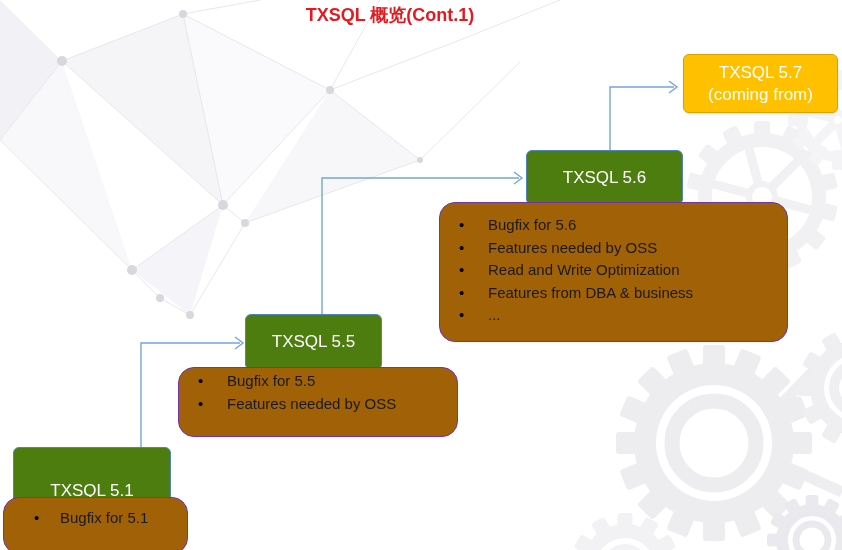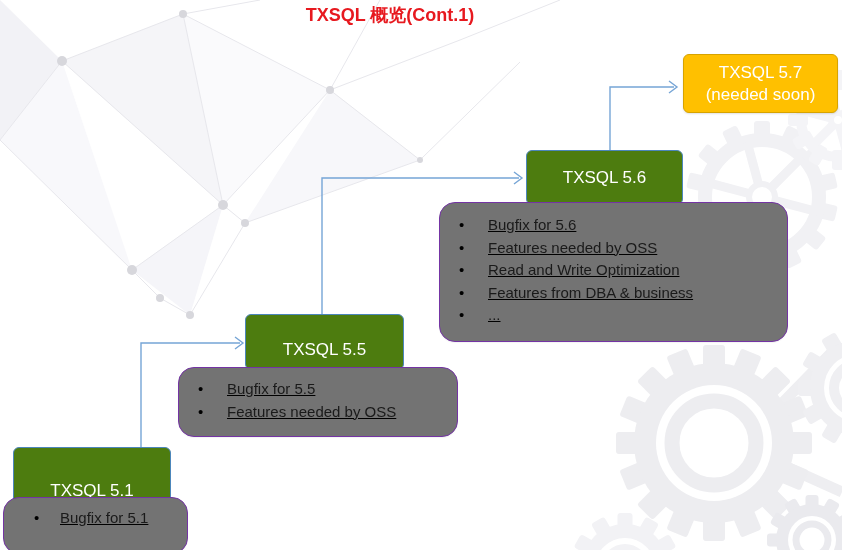--- a/index.html
+++ b/index.html
@@ -21,30 +21,30 @@
   
   .vnode{
     position:absolute;border-radius:6px;color:#ffffff;
     display:flex;align-items:center;justify-content:center;
     font-size:17px;z-index:2;text-align:center;line-height:22px;
   }
   .vnode.blue{background:#4d7c0f;border:1.5px solid #4C86BB;}
   .vnode.orange{background:#FFC000;border:1.5px solid #D7A300;flex-direction:column;
     box-shadow:0 1px 2px rgba(0,0,0,.12);}
   #node-51{left:13px;top:447px;width:158px;height:58px;align-items:flex-start;padding-top:32px;box-sizing:border-box;}
-  #node-55{left:245px;top:314px;width:159px;height:56px;align-items:center;padding-top:16px;box-sizing:border-box;}
+  #node-55{left:245px;top:314px;width:137px;height:56px;align-items:flex-start;padding-top:16px;box-sizing:border-box;}
   #node-56{left:526px;top:150px;width:157px;height:55px;align-items:flex-start;padding-top:16px;box-sizing:border-box;}
   #node-57{left:683px;top:54px;width:155px;height:59px;box-sizing:border-box;}
   
   .note-card{
-    position:absolute;background:#737373;border:1.4px solid #7434A4;border-radius:16px;
-    z-index:3;box-sizing:border-box;box-shadow:0 1px 1px rgba(0,0,0,.05);text-decoration:underline;
+    position:absolute;background:#a16207;border:1.4px solid #7434A4;border-radius:16px;
+    z-index:3;box-sizing:border-box;box-shadow:0 1px 1px rgba(0,0,0,.05);
   }
   #card-56{left:439px;top:202px;width:349px;height:140px;padding:11px 10px 0 0;}
-  #card-55{left:178px;top:367px;width:280px;height:70px;padding:10px 8px 0 0;}
+  #card-55{left:178px;top:367px;width:280px;height:70px;padding:2px 8px 0 0;}
   #card-51{left:3px;top:497px;width:185px;height:57px;padding:9px 6px 0 0;}
   .note-list{list-style:none;margin:0;padding:0;}
   .note-list li{
     position:relative;font-size:15px;color:#1a1a1a;line-height:22.6px;
     padding-left:48px;white-space:nowrap;
   }
   .note-list li::before{
     content:"\2022";position:absolute;left:19px;top:0;color:#000;font-size:15px;
   }
   #card-51 .note-list li{padding-left:56px;}
@@ -221,21 +221,21 @@
   <span>TXSQL 5.1</span>
 </div>
 <div class="vnode blue" id="node-55">
   <span>TXSQL 5.5</span>
 </div>
 <div class="vnode blue" id="node-56">
   <span>TXSQL 5.6</span>
 </div>
 <div class="vnode orange" id="node-57">
   <span>TXSQL 5.7</span>
-  <span>(needed soon)</span>
+  <span>(coming from)</span>
 </div>
 
 <div class="note-card" id="card-56">
   <ul class="note-list">
     <li>Bugfix for 5.6</li>
     <li>Features needed  by OSS</li>
     <li>Read and Write Optimization</li>
     <li>Features from DBA &amp; business</li>
     <li>...</li>
   </ul>

